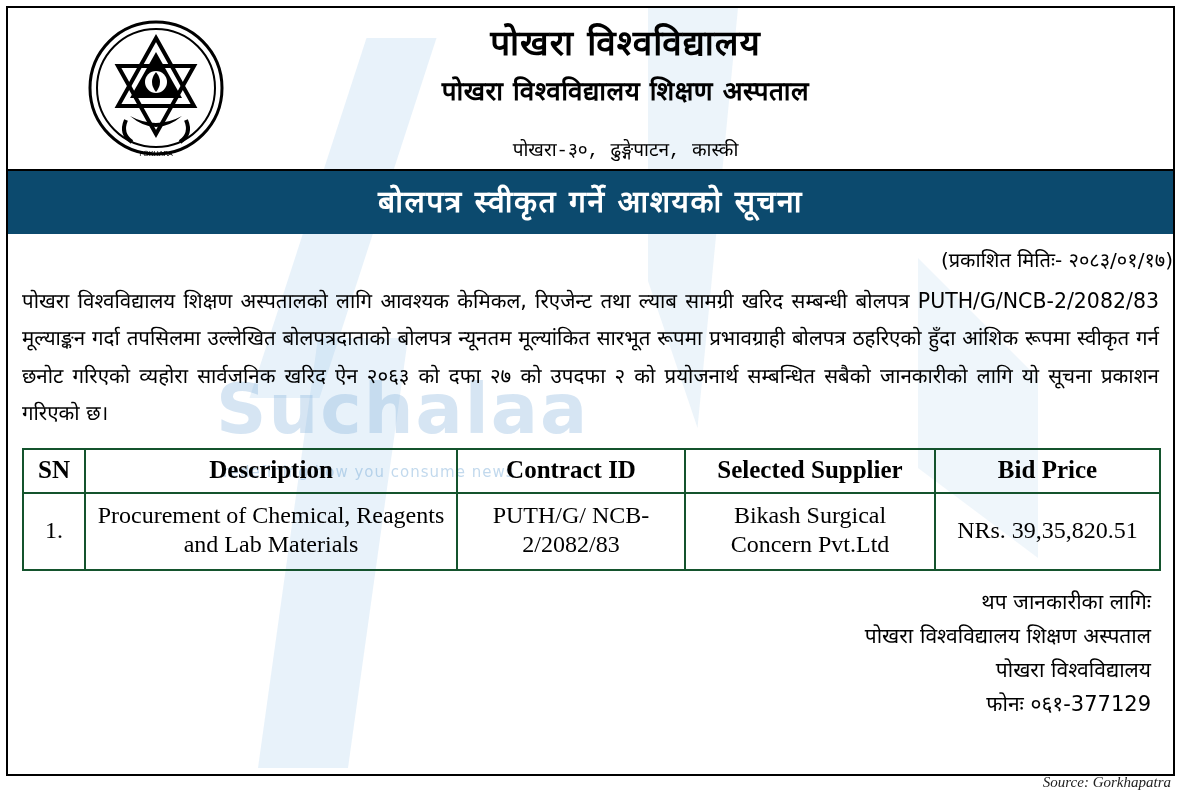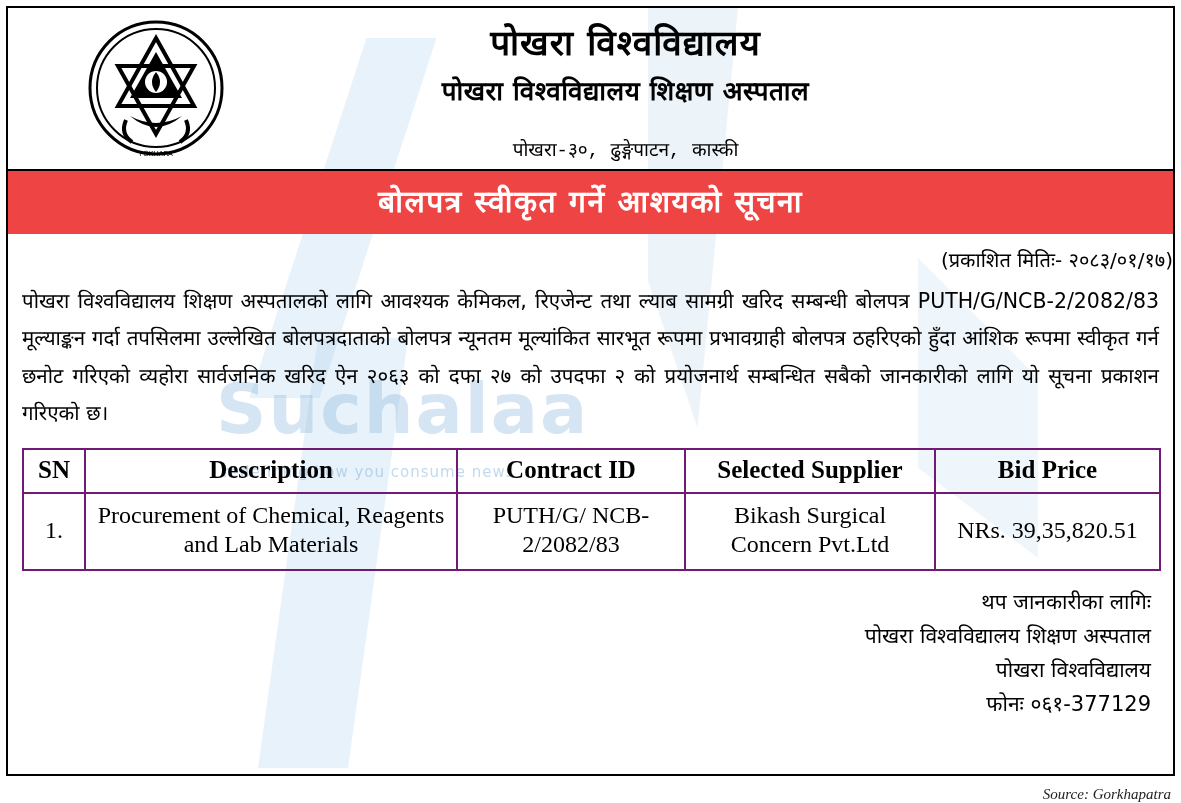--- a/index.html
+++ b/index.html
@@ -93,21 +93,21 @@
   }
   .address {
     font-size: 19px;
     margin-top: 28px;
     font-family: Liberation Mono, monospace;
   }
 
   
   .title-bar {
     position: relative;
-    background: #ef4444;
+    background: #0c4a6e;
     color: #ffffff;
     text-align: center;
     padding: 9px 0 13px 0;
     z-index: 10;
   }
   .title-bar .title-text {
     font-size: 30px;
     font-weight: bold;
     letter-spacing: 1.5px;
   }
@@ -138,21 +138,21 @@
     margin: 16px 14px 0 14px;
   }
   table.notice-table {
     width: 100%;
     border-collapse: collapse;
     table-layout: fixed;
     font-family: "Liberation Serif", serif;
   }
   table.notice-table th,
   table.notice-table td {
-    border: 2px solid #701a75;
+    border: 2px solid #14532d;
     text-align: center;
     vertical-align: middle;
   }
   table.notice-table th {
     font-size: 25px;
     font-weight: bold;
     padding: 6px 4px 8px 4px;
   }
   table.notice-table td {
     font-size: 24px;
@@ -171,21 +171,21 @@
     z-index: 10;
     margin: 14px 22px 0 0;
     text-align: right;
     font-size: 21px;
     line-height: 1.62;
   }
 
   .source-line {
     position: absolute;
     right: 10px;
-    bottom: 0;
+    bottom: 12px;
     font-family: "Liberation Serif", serif;
     font-style: italic;
     font-size: 15px;
     color: #222;
   }
 </style>
 </head>
 <body>
 
 <div class="notice-frame">

